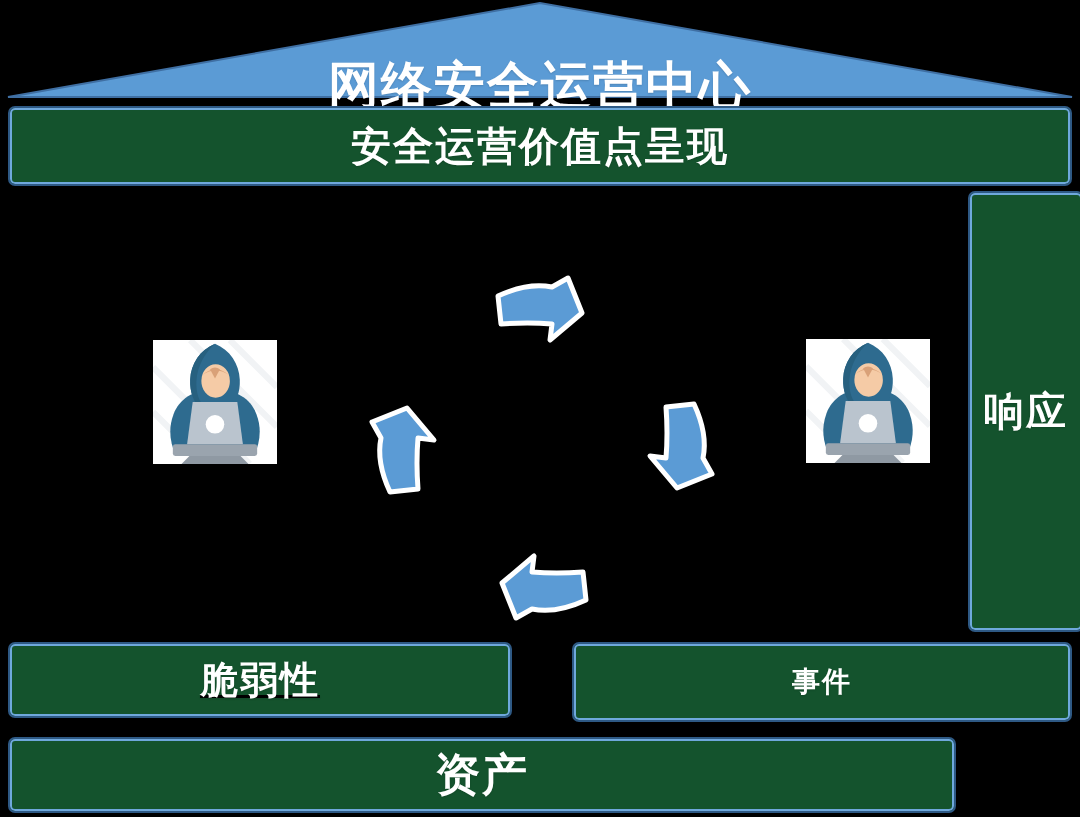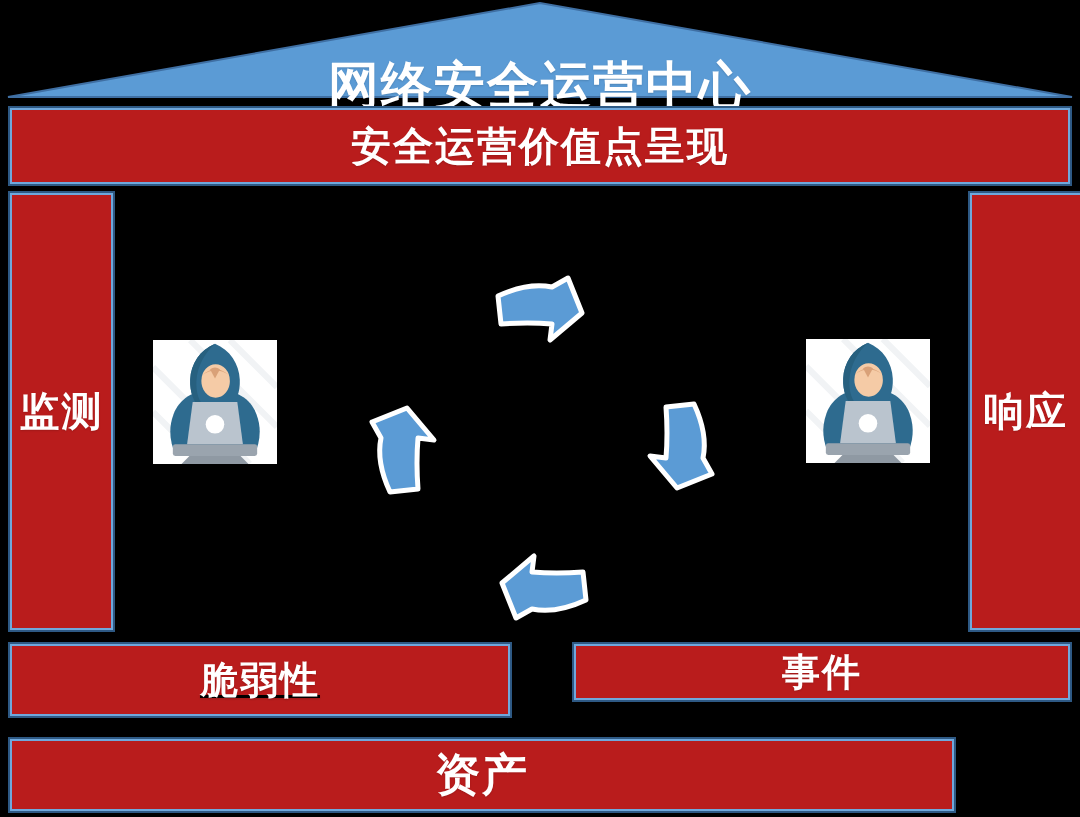--- a/index.html
+++ b/index.html
@@ -18,24 +18,24 @@
   .label {
     color: #fff;
     font-weight: 700;
     letter-spacing: 2px;
     text-shadow: 0 1px 2px rgba(0,0,0,0.15);
     user-select: none;
     white-space: nowrap;
   }
   .box {
     position: absolute;
-    background: #b91c1c;
+    background: #14532d;
     border: 2px solid #2E5984;
     box-shadow: inset 0 0 0 2px #6FA8DC;
-    border-radius: 0;
+    border-radius: 7px;
     display: flex;
     align-items: center;
     justify-content: center;
     box-sizing: border-box;
   }
   
   #roof {
     position: absolute;
     left: 0; top: 0;
     width: 1080px; height: 100px;
@@ -47,21 +47,21 @@
     text-align: center;
     font-size: 51px;
   }
   
   #banner { left: 8px;  top: 106px; width: 1064px; height: 80px; font-size: 40px; }
   
   #pillar-left  { left: 8px;   top: 191px; width: 107px; height: 441px; font-size: 40px; }
   #pillar-right { left: 968px; top: 191px; width: 116px; height: 441px; font-size: 40px; }
   
   #block-vulnerability { left: 8px;   top: 642px; width: 504px; height: 76px; font-size: 38px; text-decoration: underline; }
-  #block-incident      { left: 572px; top: 642px; width: 500px; height: 60px; font-size: 38px; font-family: Liberation Serif, serif; }
+  #block-incident      { left: 572px; top: 642px; width: 500px; height: 80px; font-size: 28px; font-family: Liberation Serif, serif; }
   #block-asset         { left: 8px;   top: 737px; width: 948px; height: 76px; font-size: 45px; }
   
   .hacker {
     position: absolute;
     width: 124px;
     height: 128px;
   }
   #hacker-left  { left: 153px; top: 338px; }
   #hacker-right { left: 806px; top: 337px; }
   
@@ -95,23 +95,20 @@
 
   <svg id="roof" viewBox="0 0 1080 100" width="1080" height="100">
     <polygon points="540,3 8,97 1072,97" fill="#5B9BD5" stroke="#3F6FA3" stroke-width="2"></polygon>
   </svg>
   <div id="roof-label" class="label">网络安全运营中心</div>
 
   <div id="banner" class="box">
     <span class="label">安全运营价值点呈现</span>
   </div>
 
-  <div id="pillar-left" class="box">
-    <span class="label">监测</span>
-  </div>
   <div id="pillar-right" class="box">
     <span class="label">响应</span>
   </div>
 
   <svg id="hacker-left" class="hacker" viewBox="0 0 100 100">
     <use href="#hacker-symbol"></use>
   </svg>
   <svg id="hacker-right" class="hacker" viewBox="0 0 100 100">
     <use href="#hacker-symbol"></use>
   </svg>

